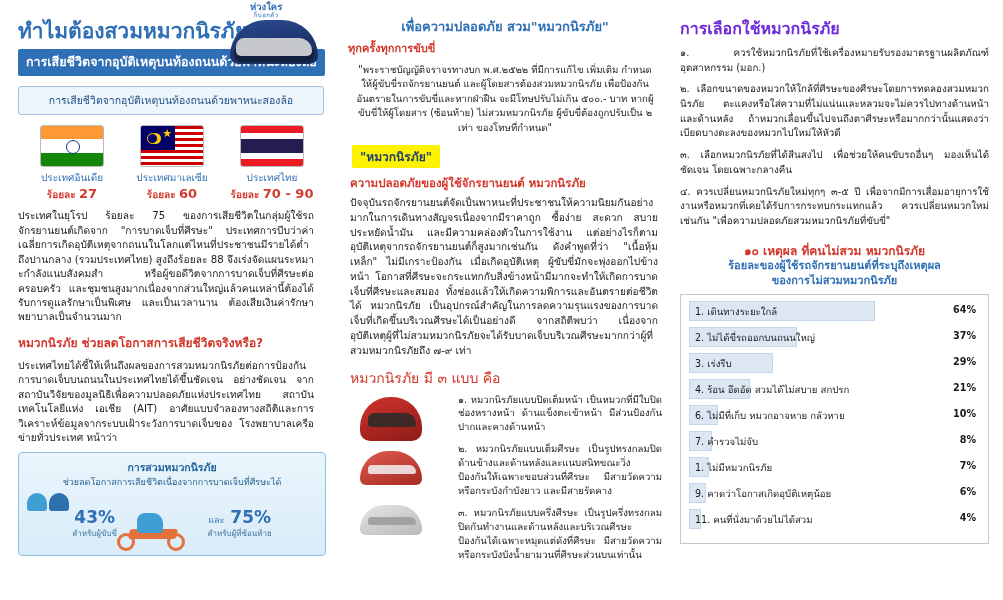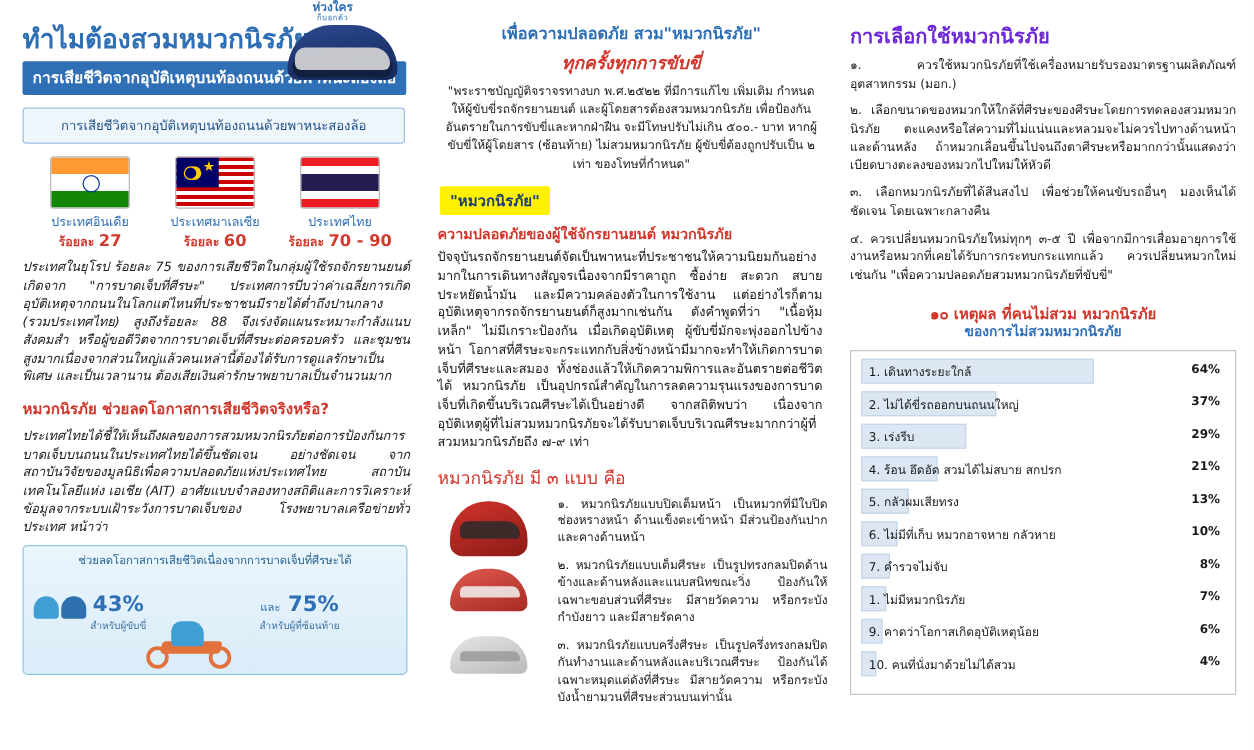--- a/index.html
+++ b/index.html
@@ -93,21 +93,21 @@
   }
   
   .flag-th { background:linear-gradient(#ed1c24 0 16.6%, #ffffff 16.6% 33.3%, #241d4f 33.3% 66.6%, #ffffff 66.6% 83.3%, #ed1c24 83.3% 100%); }
 
   .flag-country { font-size:10px; color:#2f6fb5; }
   .flag-value { font-size:10px; color:#d23a2e; font-weight:bold; margin-top:1px; }
   .flag-value b { font-size:13px; }
 
   .body-p {
     font-size:10.2px; color:#1a1a1a; line-height:1.42;
-    text-align:justify; margin:7px 2px 6px 4px;font-style:italic;
+    text-align:justify; margin:7px 16px 6px 4px;
   }
   .q-head {
     font-size:12px; font-weight:bold; color:#d2352a; margin:8px 0 3px 4px;
   }
 
   .blue-card {
     margin:6px 4px 0 4px; border:1px solid #8fc3e6; border-radius:4px;
     background:linear-gradient(180deg,#eaf5fc,#d9ecf8);
     padding:6px 8px 8px; position:relative; min-height:104px;
   }
@@ -141,41 +141,41 @@
   .bc-rider .person {
     position:absolute; left:22px; bottom:18px; width:26px; height:20px;
     background:#3f9fd4; border-radius:8px 10px 3px 3px;
   }
 
   
   .mid-head {
     font-size:13px; font-weight:bold; color:#2f6fb5; text-align:center; margin:4px 0 2px;
   }
   .mid-sub {
-    font-size:14px; font-weight:bold; color:#d2352a; text-align:center; margin:0 0 6px;font-style:italic;
+    font-size:11px; font-weight:bold; color:#d2352a; margin:0 0 6px;
   }
   .law-box {
     font-size:9.6px; color:#1a1a1a; line-height:1.5; text-align:center;
     border:0; padding:0 6px; margin-bottom:8px;
   }
   .tag-yellow {
     display:inline-block; background:#fff200; color:#1b3f73;
     font-size:12px; font-weight:bold; padding:2px 8px; border-radius:2px;
     margin:2px 0 4px 4px;
   }
   .mid-redhead {
     font-size:11.5px; font-weight:bold; color:#d2352a; margin:2px 0 4px 2px;
   }
   .mid-p {
     font-size:10.2px; color:#1a1a1a; line-height:1.45; text-align:justify; margin:0 4px 8px 2px;
   }
   .types-head {
     font-size:14px; font-weight:normal; color:#d2352a; margin:6px 0 4px 2px;
   }
-  .types-wrap { display:flex; gap:12px; }
+  .types-wrap { display:flex; gap:24px; }
   .types-icons { width:86px; padding-top:4px; }
   .types-list { flex:1; font-size:9.6px; line-height:1.45; color:#1a1a1a; text-align:justify; }
   .types-list p { margin:0 0 8px 0; }
   .hm {
     width:62px; height:44px; margin:0 auto 10px; position:relative;
   }
   .hm .shell {
     position:absolute; inset:0; border-radius:30px 30px 10px 10px;
   }
   .hm .visor {
@@ -267,20 +267,21 @@
       </div>
     </div>
 
     <div class="body-p">ประเทศในยุโรป ร้อยละ 75 ของการเสียชีวิตในกลุ่มผู้ใช้รถจักรยานยนต์เกิดจาก "การบาดเจ็บที่ศีรษะ" ประเทศการบีบว่าค่าเฉลี่ยการเกิดอุบัติเหตุจากถนนในโลกแต่ไหนที่ประชาชนมีรายได้ต่ำถึงปานกลาง (รวมประเทศไทย) สูงถึงร้อยละ 88 จึงเร่งจัดแผนระหมาะกำลังแนบสังคมสำ หรือผู้ขอดีวิตจากการบาดเจ็บที่ศีรษะต่อครอบครัว และชุมชนสูงมากเนื่องจากส่วนใหญ่แล้วคนเหล่านี้ต้องได้รับการดูแลรักษาเป็นพิเศษ และเป็นเวลานาน ต้องเสียเงินค่ารักษาพยาบาลเป็นจำนวนมาก</div>
 
     <div class="q-head">หมวกนิรภัย ช่วยลดโอกาสการเสียชีวิตจริงหรือ?</div>
 
     <div class="body-p">ประเทศไทยได้ชี้ให้เห็นถึงผลของการสวมหมวกนิรภัยต่อการป้องกันการบาดเจ็บบนถนนในประเทศไทยได้ขึ้นชัดเจน อย่างชัดเจน จากสถาบันวิจัยของมูลนิธิเพื่อความปลอดภัยแห่งประเทศไทย สถาบันเทคโนโลยีแห่ง เอเชีย (AIT) อาศัยแบบจำลองทางสถิติและการวิเคราะห์ข้อมูลจากระบบเฝ้าระวังการบาดเจ็บของ โรงพยาบาลเครือข่ายทั่วประเทศ หน้าว่า</div>
 
     <div class="blue-card">
+      <div class="bc-title">การสวมหมวกนิรภัย</div>
       <div class="bc-sub">ช่วยลดโอกาสการเสียชีวิตเนื่องจากการบาดเจ็บที่ศีรษะได้</div>
 
       <div class="bc-icon-left">
         <div class="h1"></div>
           <div class="h2"></div>
       </div>
       <div class="bc-rider">
         <div class="wheel w1"></div>
           <div class="wheel w2"></div>
         <div class="frame"></div>
@@ -339,20 +340,21 @@
 
   <div class="col col-right">
     <div class="right-head">การเลือกใช้หมวกนิรภัย</div>
     <div class="right-p">๑. ควรใช้หมวกนิรภัยที่ใช้เครื่องหมายรับรองมาตรฐานผลิตภัณฑ์อุตสาหกรรม (มอก.)</div>
     <div class="right-p">๒. เลือกขนาดของหมวกให้ใกล้ที่ศีรษะของศีรษะโดยการทดลองสวมหมวกนิรภัย ตะแคงหรือใส่ความที่ไม่แน่นและหลวมจะไม่ควรไปทางด้านหน้าและด้านหลัง ถ้าหมวกเลื่อนขึ้นไปจนถึงตาศีรษะหรือมากกว่านั้นแสดงว่าเบียดบางตะลงของหมวกไปใหม่ให้หัวดี</div>
     <div class="right-p">๓. เลือกหมวกนิรภัยที่ได้สีนสงไป เพื่อช่วยให้คนขับรถอื่นๆ มองเห็นได้ชัดเจน โดยเฉพาะกลางคืน</div>
     <div class="right-p">๔. ควรเปลี่ยนหมวกนิรภัยใหม่ทุกๆ ๓-๕ ปี เพื่อจากมีการเสื่อมอายุการใช้งานหรือหมวกที่เคยได้รับการกระทบกระแทกแล้ว ควรเปลี่ยนหมวกใหม่เช่นกัน "เพื่อความปลอดภัยสวมหมวกนิรภัยที่ขับขี่"</div>
 
     <div class="chart-title">
       <span>๑๐ เหตุผล  ที่คนไม่สวม หมวกนิรภัย</span>
+      <span class="sub">ร้อยละของผู้ใช้รถจักรยานยนต์ที่ระบุถึงเหตุผล</span>
       <span class="sub">ของการไม่สวมหมวกนิรภัย</span>
     </div>
 
     <div class="chart-box" id="chart-box">
         <div class="bar-row">
           <div class="bar-fill" style="width: 64%; background: rgb(220, 231, 243); border-color: rgb(196, 214, 232);"></div>
           <div class="bar-label">1. เดินทางระยะใกล้</div>
           <div class="bar-val">64%</div>
         </div>
         <div class="bar-row">
@@ -364,25 +366,20 @@
           <div class="bar-fill" style="width: 29%; background: rgb(220, 231, 243); border-color: rgb(196, 214, 232);"></div>
           <div class="bar-label">3. เร่งรีบ</div>
           <div class="bar-val">29%</div>
         </div>
         <div class="bar-row">
           <div class="bar-fill" style="width: 21%; background: rgb(220, 231, 243); border-color: rgb(196, 214, 232);"></div>
           <div class="bar-label">4. ร้อน อึดอัด สวมได้ไม่สบาย สกปรก</div>
           <div class="bar-val">21%</div>
         </div>
         <div class="bar-row">
-          <div class="bar-fill" style="width: 13%; background: rgb(220, 231, 243); border-color: rgb(196, 214, 232);"></div>
-          <div class="bar-label">5. กลัวผมเสียทรง</div>
-          <div class="bar-val">13%</div>
-        </div>
-        <div class="bar-row">
           <div class="bar-fill" style="width: 10%; background: rgb(220, 231, 243); border-color: rgb(196, 214, 232);"></div>
           <div class="bar-label">6. ไม่มีที่เก็บ หมวกอาจหาย กลัวหาย</div>
           <div class="bar-val">10%</div>
         </div>
         <div class="bar-row">
           <div class="bar-fill" style="width: 8%; background: rgb(220, 231, 243); border-color: rgb(196, 214, 232);"></div>
           <div class="bar-label">7. คำรวจไม่จับ</div>
           <div class="bar-val">8%</div>
         </div>
         <div class="bar-row">
@@ -390,18 +387,18 @@
           <div class="bar-label">1. ไม่มีหมวกนิรภัย</div>
           <div class="bar-val">7%</div>
         </div>
         <div class="bar-row">
           <div class="bar-fill" style="width: 6%; background: rgb(220, 231, 243); border-color: rgb(196, 214, 232);"></div>
           <div class="bar-label">9. คาดว่าโอกาสเกิดอุบัติเหตุน้อย</div>
           <div class="bar-val">6%</div>
         </div>
         <div class="bar-row">
           <div class="bar-fill" style="width: 4%; background: rgb(220, 231, 243); border-color: rgb(196, 214, 232);"></div>
-          <div class="bar-label">10. คนที่นั่งมาด้วยไม่ได้สวม</div>
+          <div class="bar-label">11. คนที่นั่งมาด้วยไม่ได้สวม</div>
           <div class="bar-val">4%</div>
         </div>
       </div>
   </div>
 </div>
 
 </body></html>

